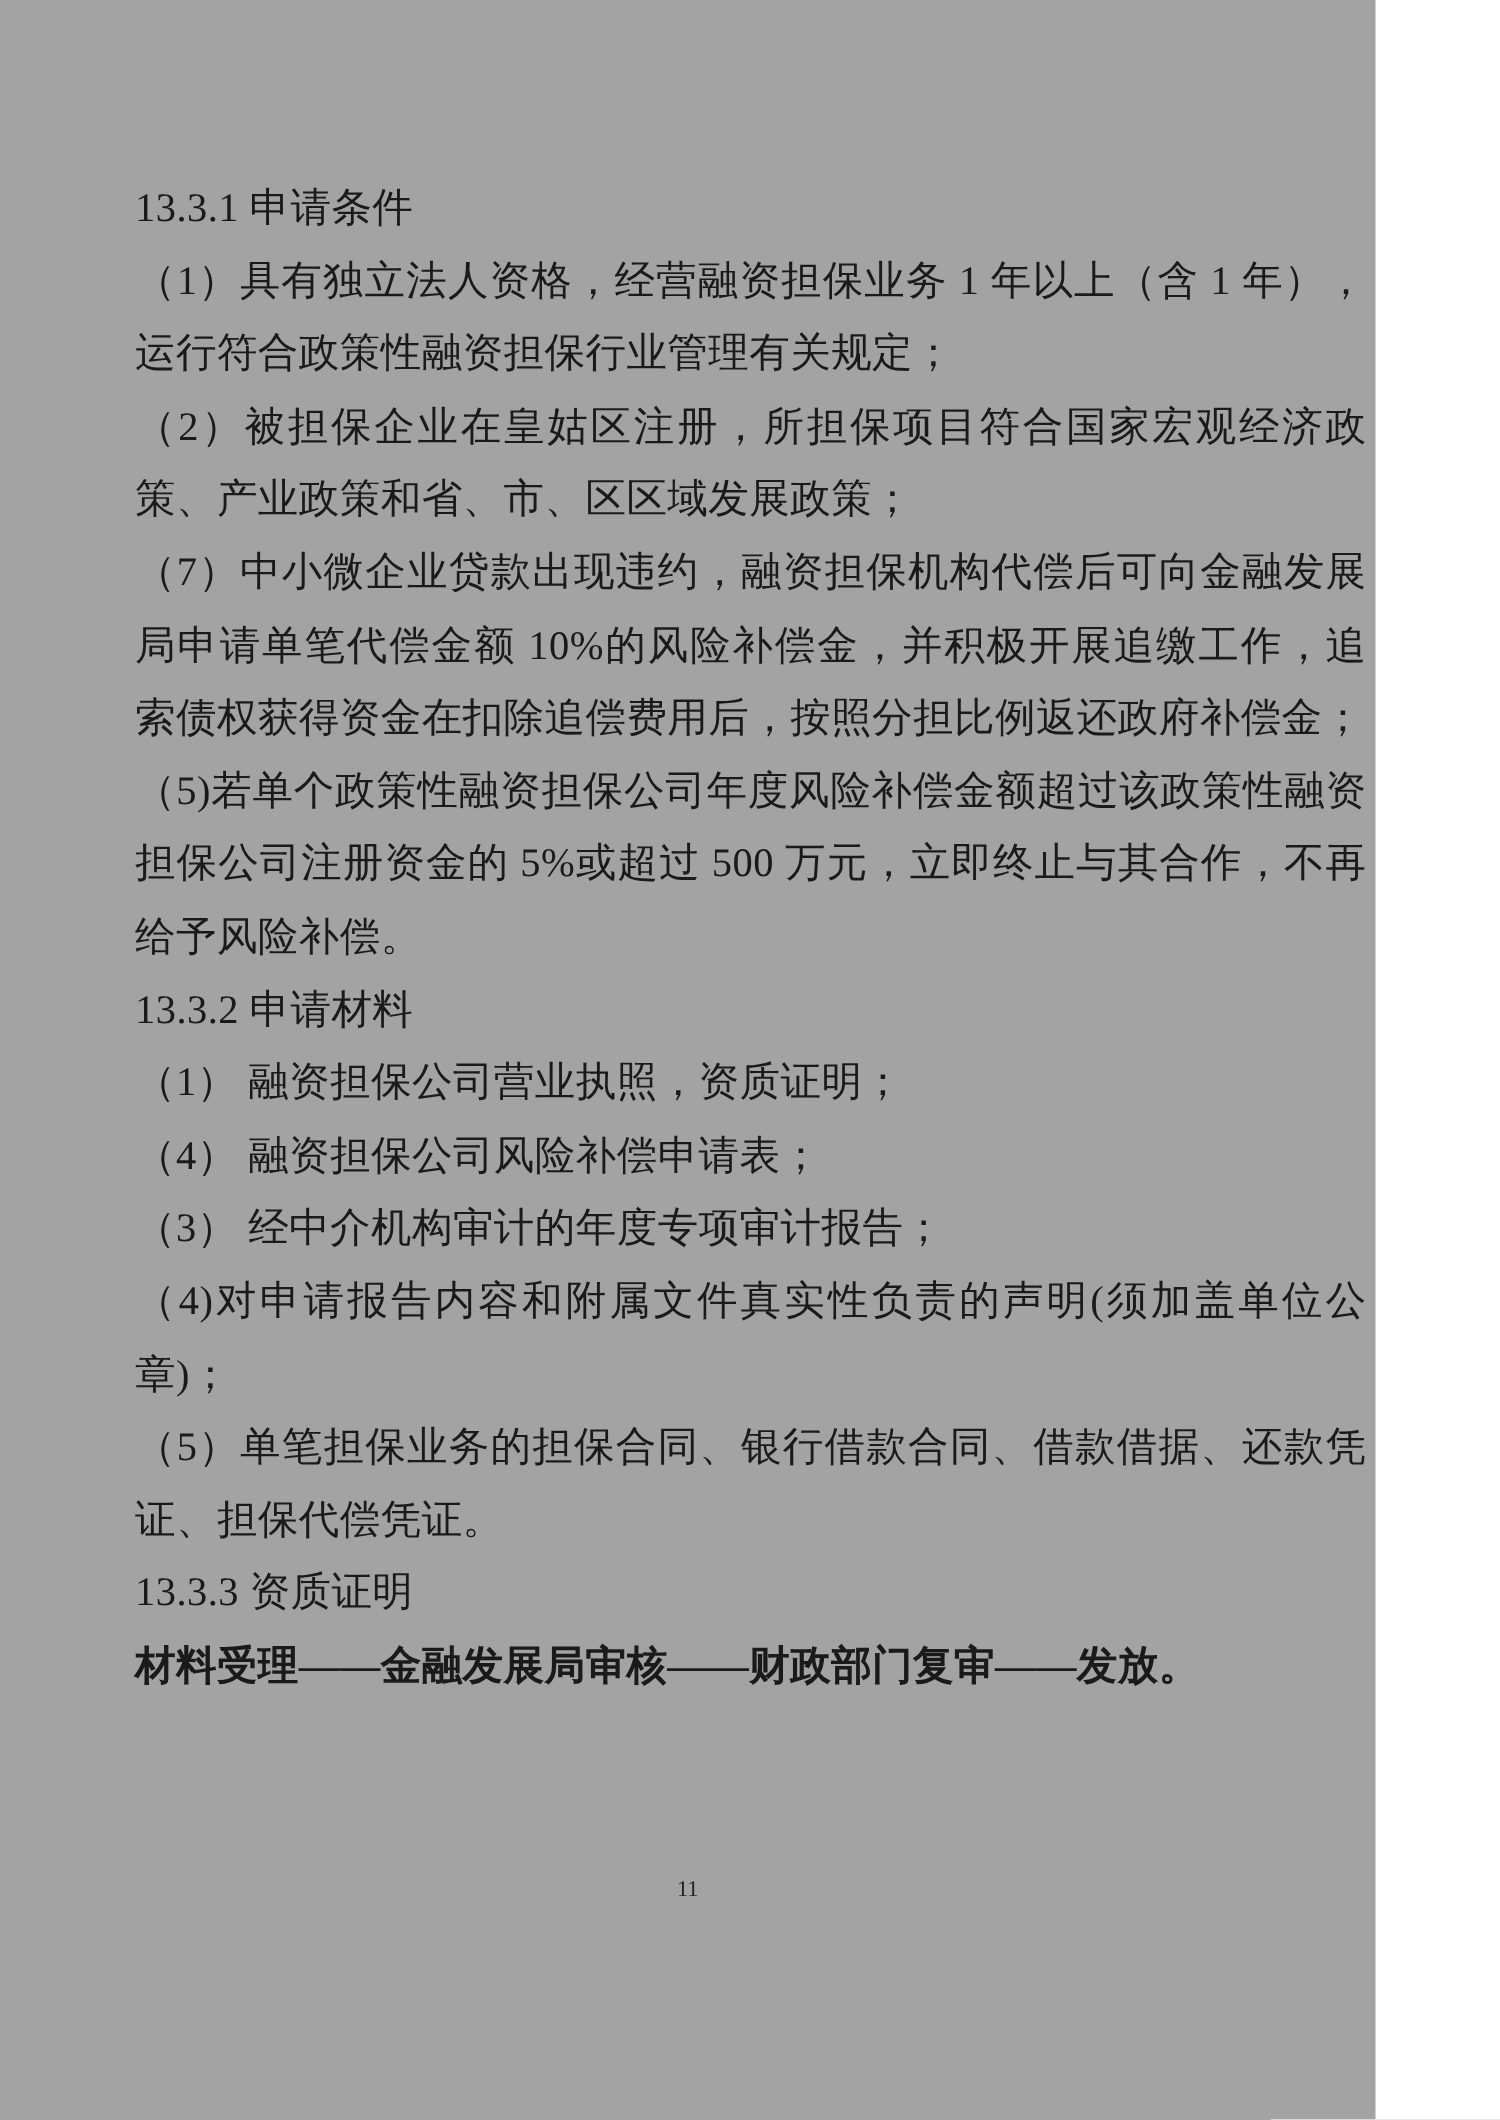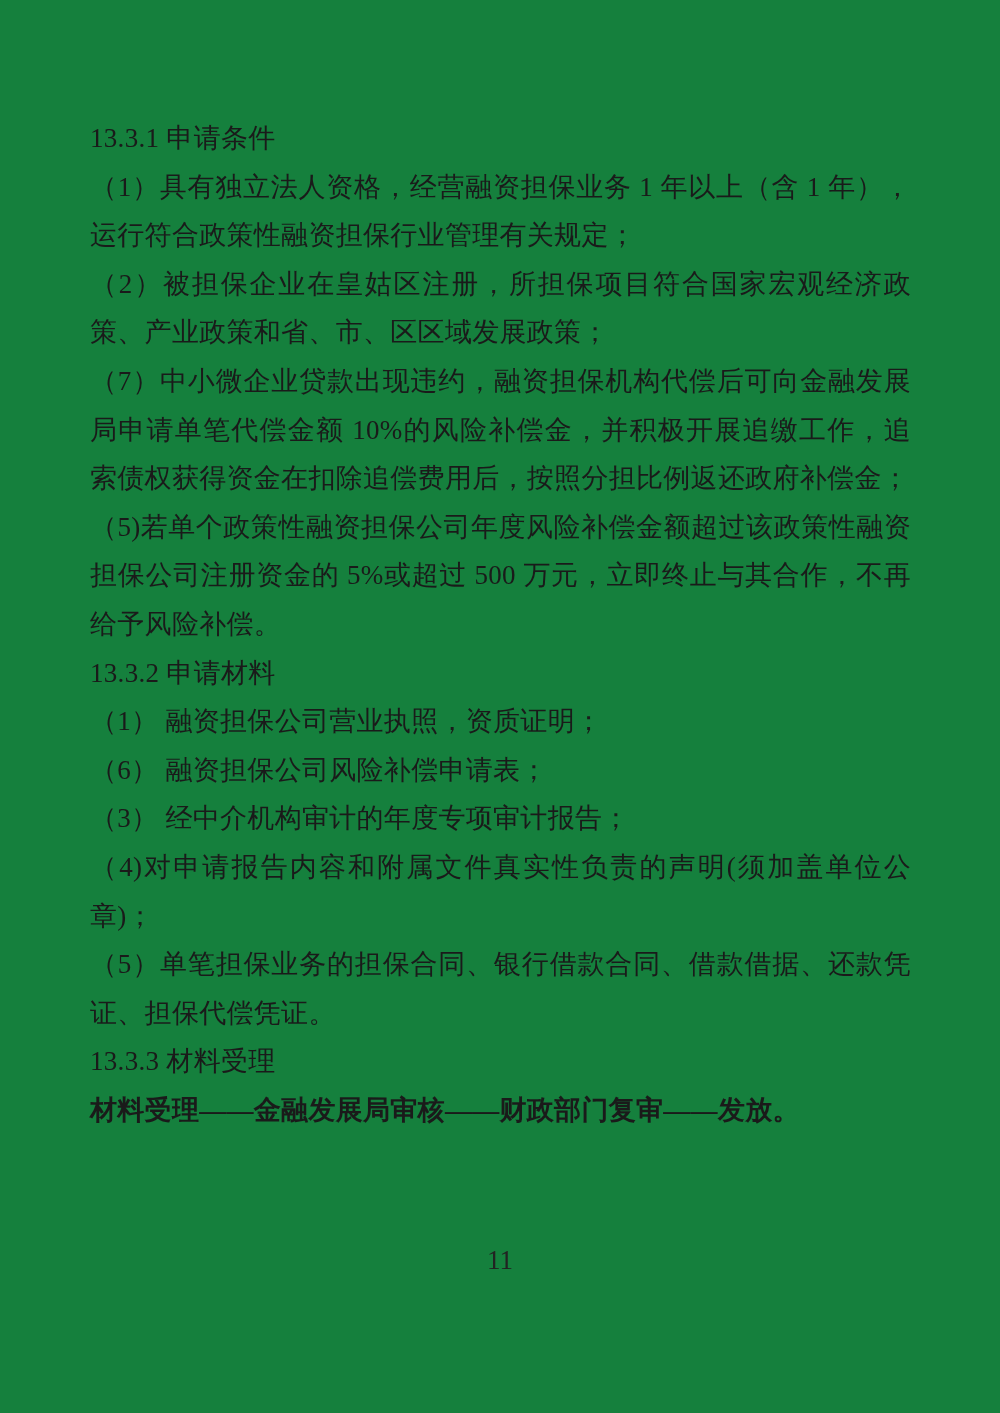--- a/index.html
+++ b/index.html
@@ -2,23 +2,23 @@
 <html lang="zh"><head>
 <meta charset="utf-8">
 <style>
   html, body {
     margin: 0;
     padding: 0;
     background: #ffffff;
   }
   .page {
     position: relative;
-    width: 1000px;
+    width: 917px;
     height: 1413px;
-    background: #15803d;
+    background: #a3a3a3;
     color: #1a1a1a;
     font-family: "Liberation Serif", "DejaVu Serif", serif;
     overflow: hidden;
   }
   .content {
     position: absolute;
     left: 90px;
     top: 114px;
     width: 821px;
   }
@@ -35,43 +35,43 @@
   .flow {
     text-align: left;
     font-weight: bold;
   }
   .page-number {
     position: absolute;
     top: 1246px;
     left: 0;
     width: 100%;
     text-align: center;
-    font-size: 27px;
+    font-size: 15px;
     line-height: 28px;
     color: #222222;
   }
 </style>
 </head>
 <body>
 
 <div class="page">
   <div class="content">
 
     <p class="line heading">13.3.1 申请条件</p>
     <p class="line">（1）具有独立法人资格，经营融资担保业务 1 年以上（含 1 年），运行符合政策性融资担保行业管理有关规定；</p>
     <p class="line">（2）被担保企业在皇姑区注册，所担保项目符合国家宏观经济政策、产业政策和省、市、区区域发展政策；</p>
     <p class="line">（7）中小微企业贷款出现违约，融资担保机构代偿后可向金融发展局申请单笔代偿金额 10%的风险补偿金，并积极开展追缴工作，追索债权获得资金在扣除追偿费用后，按照分担比例返还政府补偿金；</p>
     <p class="line">（5)若单个政策性融资担保公司年度风险补偿金额超过该政策性融资担保公司注册资金的 5%或超过 500 万元，立即终止与其合作，不再给予风险补偿。</p>
 
     <p class="line heading">13.3.2 申请材料</p>
     <p class="line">（1） 融资担保公司营业执照，资质证明；</p>
-    <p class="line">（6） 融资担保公司风险补偿申请表；</p>
+    <p class="line">（4） 融资担保公司风险补偿申请表；</p>
     <p class="line">（3） 经中介机构审计的年度专项审计报告；</p>
     <p class="line">（4)对申请报告内容和附属文件真实性负责的声明(须加盖单位公章)；</p>
     <p class="line">（5）单笔担保业务的担保合同、银行借款合同、借款借据、还款凭证、担保代偿凭证。</p>
 
-    <p class="line heading">13.3.3 材料受理</p>
+    <p class="line heading">13.3.3 资质证明</p>
     <p class="line flow">材料受理——金融发展局审核——财政部门复审——发放。</p>
 
   </div>
 
   <div class="page-number">11</div>
 </div>
 
 </body></html>

